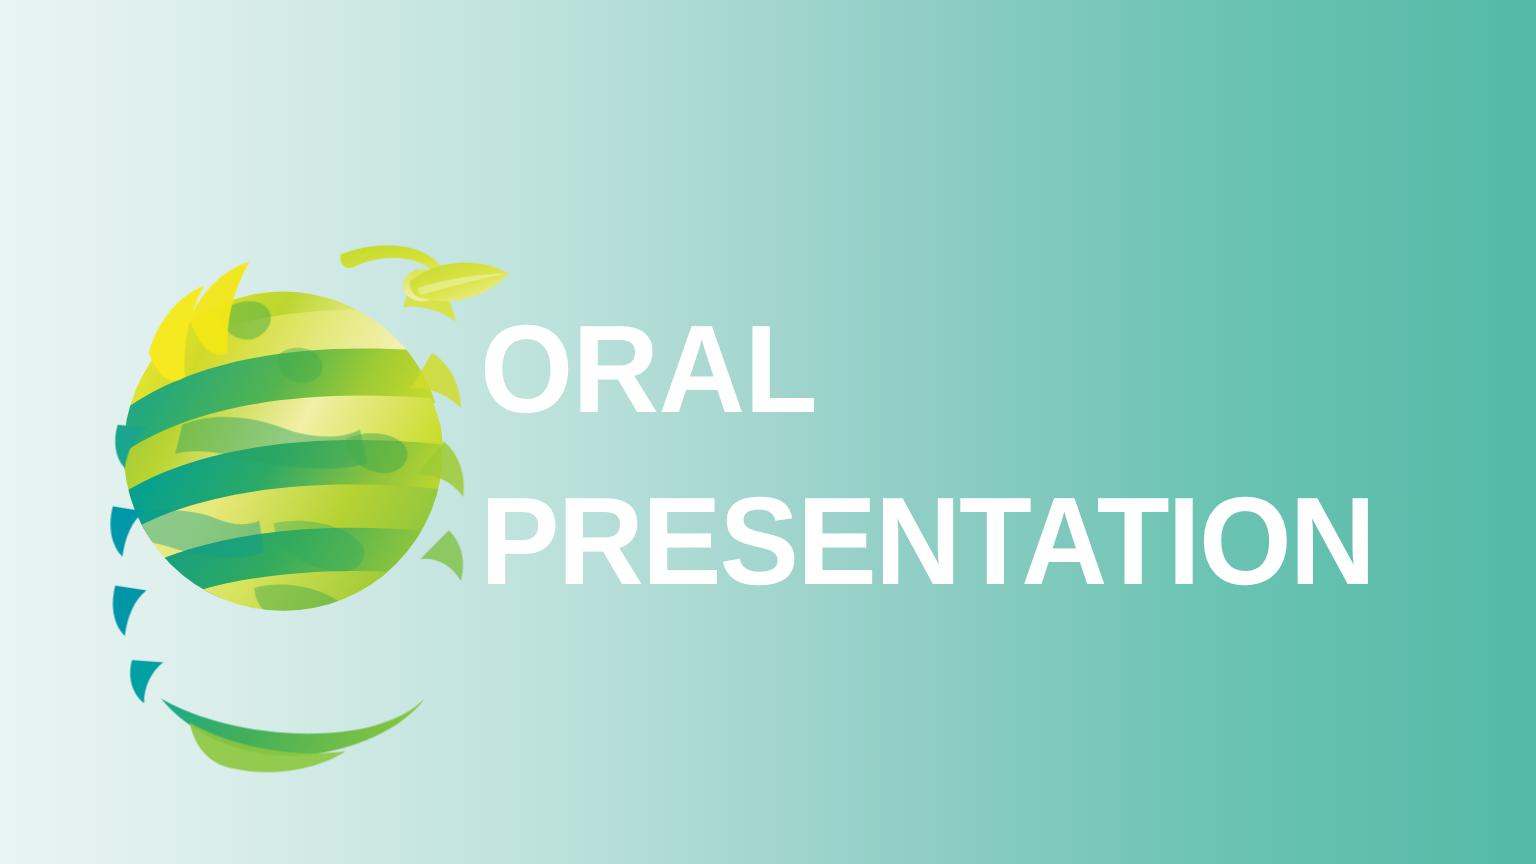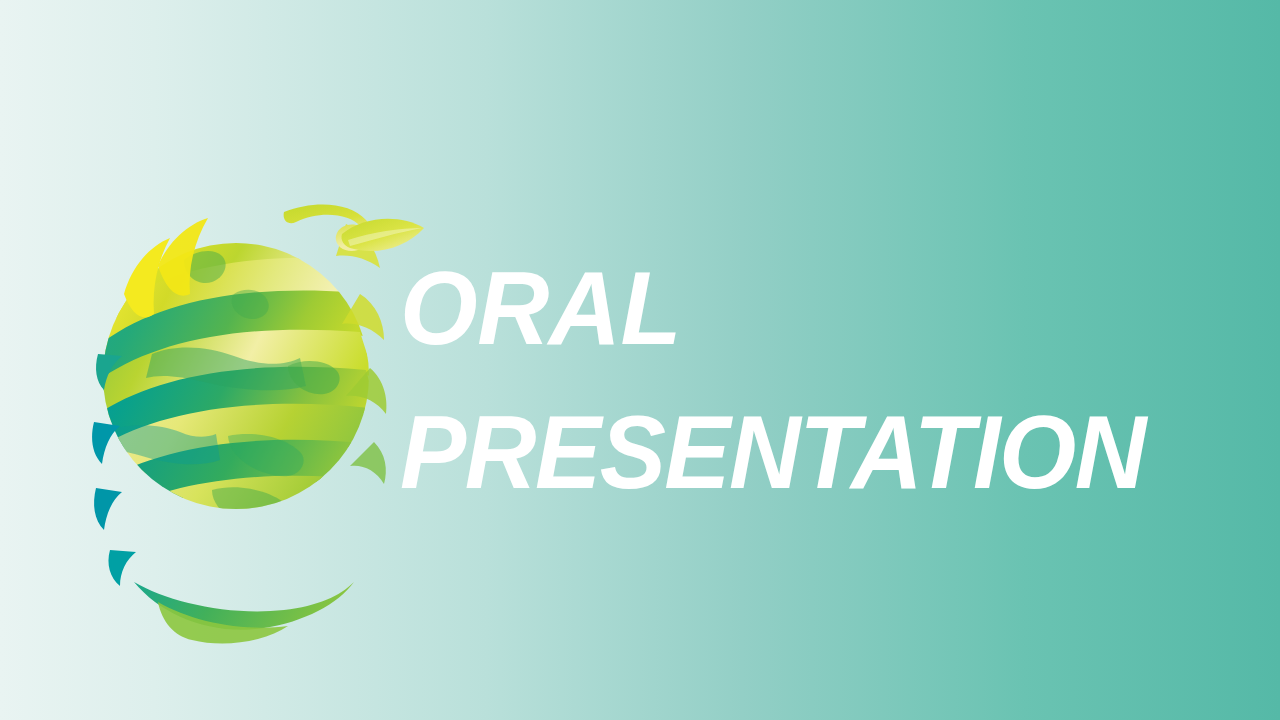--- a/index.html
+++ b/index.html
@@ -10,21 +10,20 @@
   }
 
   #slide {
     position: relative;
     width: 1280px;
     height: 720px;
     overflow: hidden;
     
     background: linear-gradient(to right, #e9f4f2 0%, #ddefec 12%, #b9e0da 38%, #93cfc6 58%, #6ac3b2 80%, #55b9a7 100%);
     font-family: "Liberation Sans", "DejaVu Sans", sans-serif;
-    font-style: italic;
   }
 
   
   #logo-mark {
     position: absolute;
     left: 88px;
     top: 198px;
     width: 300px;
     height: 322px;
   }

